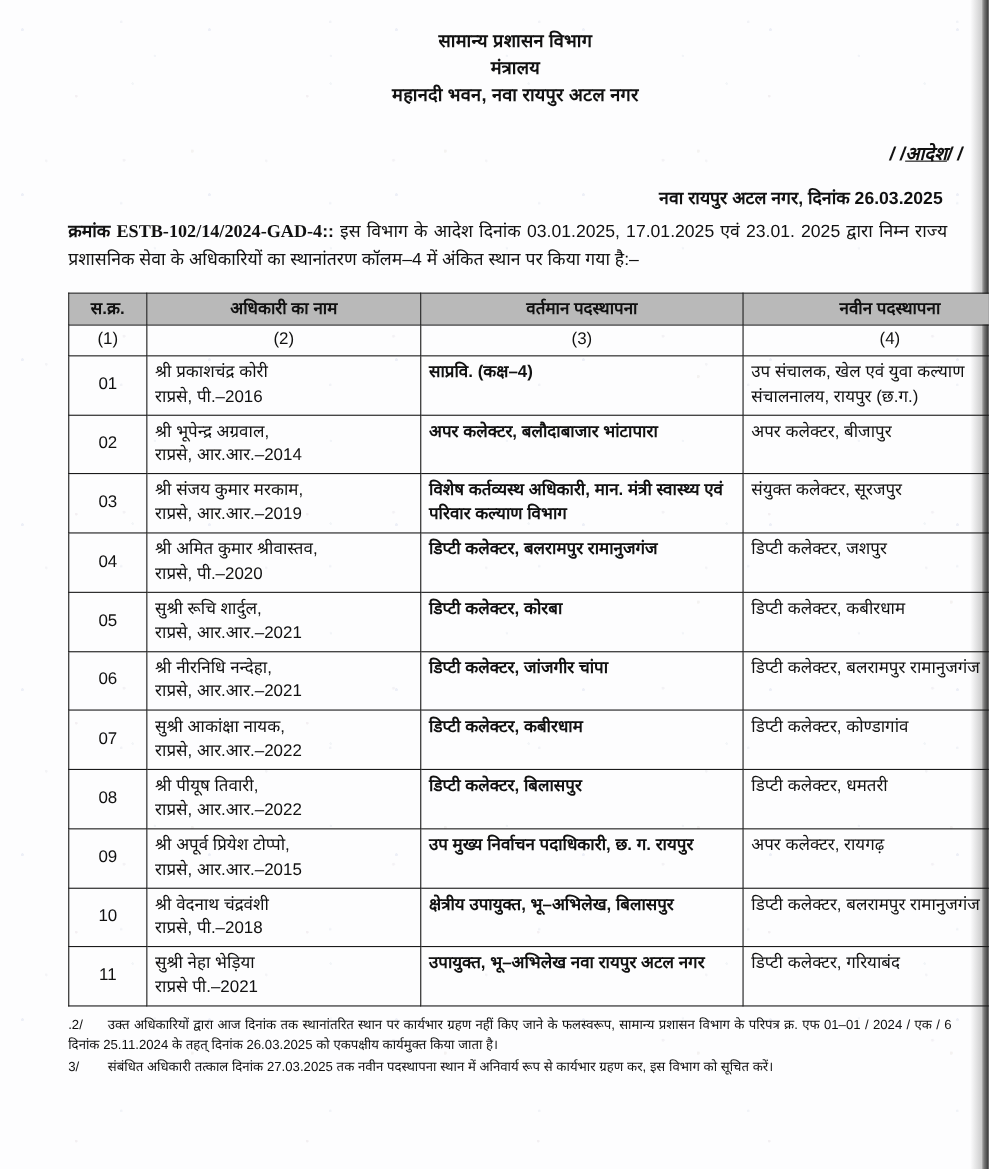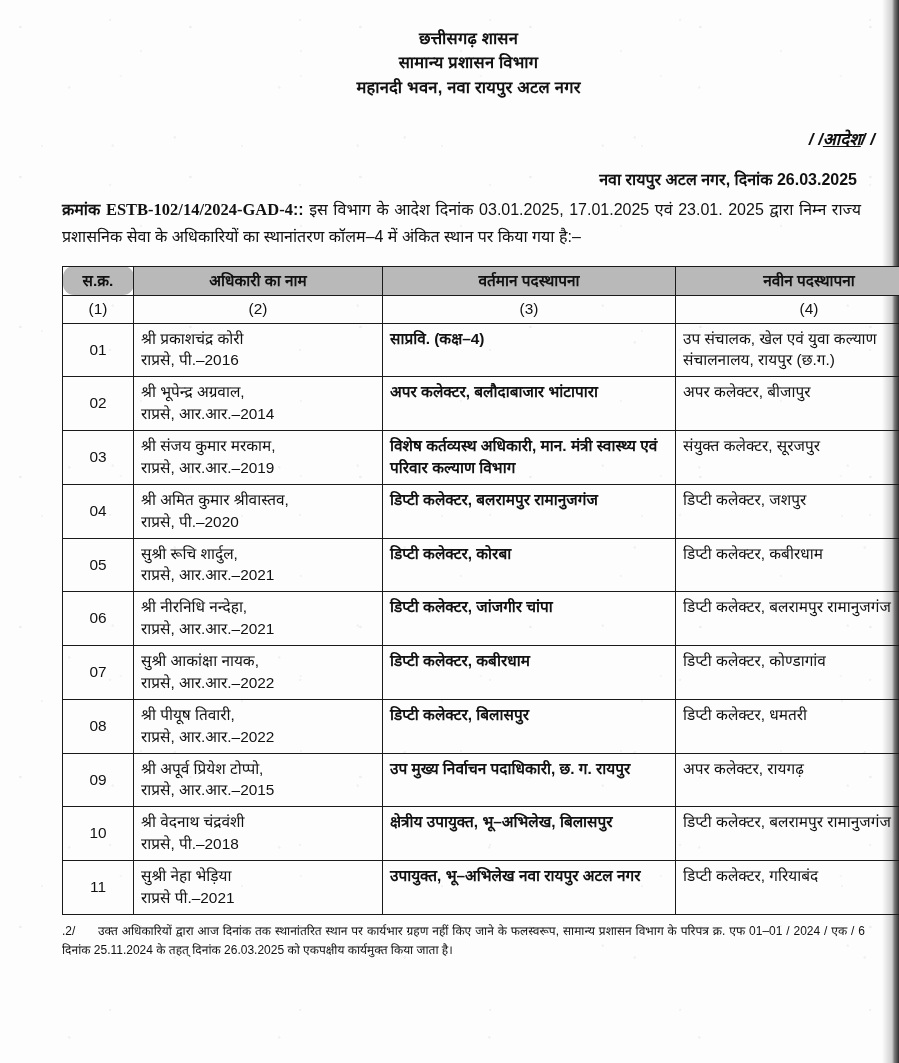--- a/index.html
+++ b/index.html
@@ -129,21 +129,21 @@
     vertical-align: middle;
     padding-top: 3px;
     padding-bottom: 3px;
   }
   table.order-table tr.colnum td {
     text-align: center;
     font-weight: 400;
     padding-top: 2px;
     padding-bottom: 3px;
   }
-  .c-sn    { width: 56px;  text-align: center; vertical-align: middle !important; border-radius: 11px; }
+  .c-sn    { width: 56px;  text-align: center; vertical-align: middle !important; }
   .c-name  { width: 234px; }
   .c-cur   { width: 278px; font-weight: bold; }
   .c-new   { width: 252px; }
 
   
   .footer-paras {
     margin-top: 7px;
     padding-right: 10px;
   }
   .para {
@@ -162,22 +162,22 @@
 <body>
 
 <div class="page">
   <div class="paper-noise"></div>
   <div class="scan-edge-soft"></div>
   <div class="scan-edge"></div>
 
   <div class="content">
 
     <div class="letterhead">
-      <div>छत्तीसगढ़ शासन</div>
       <div>सामान्य प्रशासन विभाग</div>
+      <div>मंत्रालय</div>
       <div>महानदी भवन, नवा रायपुर अटल नगर</div>
     </div>
 
     <div class="order-word"><span>/ /</span><span class="u">आदेश</span><span>/ /</span></div>
 
     <div class="place-date">नवा रायपुर अटल नगर, दिनांक 26.03.2025</div>
 
     <p class="intro"><span class="memo-no">क्रमांक</span>
       <span class="memo-code">ESTB-102/14/2024-GAD-4</span><span class="memo-no">::</span>
       <span>इस विभाग के आदेश दिनांक 03.01.2025, 17.01.2025 एवं 23.01. 2025 द्वारा निम्न राज्य प्रशासनिक सेवा के अधिकारियों का स्थानांतरण कॉलम–4 में अंकित स्थान पर किया गया है:–</span></p>
@@ -262,16 +262,17 @@
             <td class="c-sn">11</td>
             <td class="c-name">सुश्री नेहा भेड़िया<br>राप्रसे पी.–2021</td>
             <td class="c-cur">उपायुक्त, भू–अभिलेख नवा रायपुर अटल नगर</td>
             <td class="c-new">डिप्टी कलेक्टर, गरियाबंद</td>
           </tr>
         </tbody>
     </table>
 
     <div class="footer-paras">
       <p class="para"><span class="pnum">.2/</span><span>उक्त अधिकारियों द्वारा आज दिनांक तक स्थानांतरित स्थान पर कार्यभार ग्रहण नहीं किए जाने के फलस्वरूप, सामान्य प्रशासन विभाग के परिपत्र क्र. एफ 01–01 / 2024 / एक / 6 दिनांक 25.11.2024 के तहत् दिनांक 26.03.2025 को एकपक्षीय कार्यमुक्त किया जाता है।</span></p>
+      <p class="para"><span class="pnum">3/</span><span>संबंधित अधिकारी तत्काल दिनांक 27.03.2025 तक नवीन पदस्थापना स्थान में अनिवार्य रूप से कार्यभार ग्रहण कर, इस विभाग को सूचित करें।</span></p>
     </div>
 
   </div>
 </div>
 
 </body></html>

